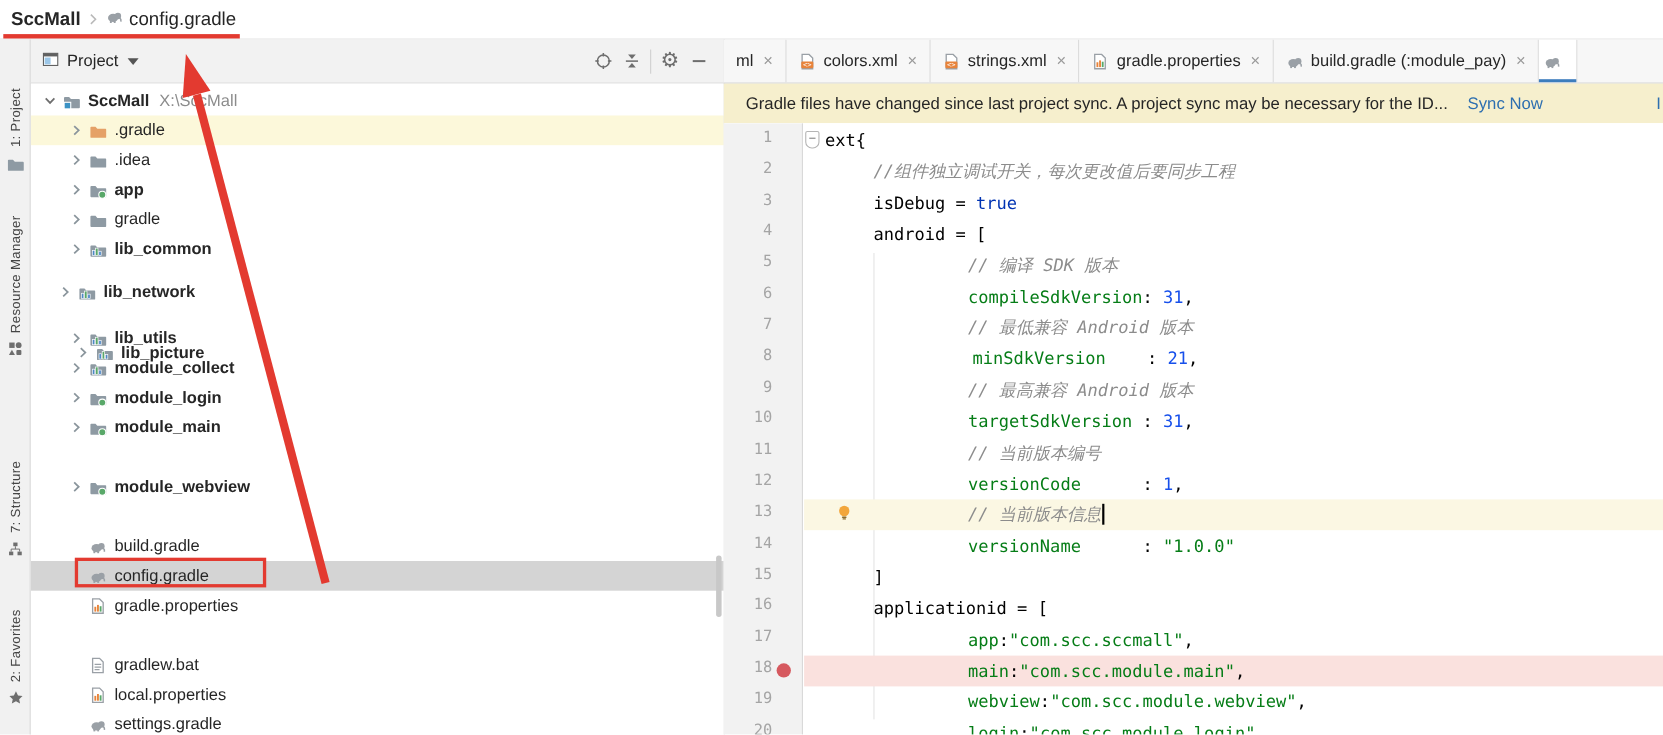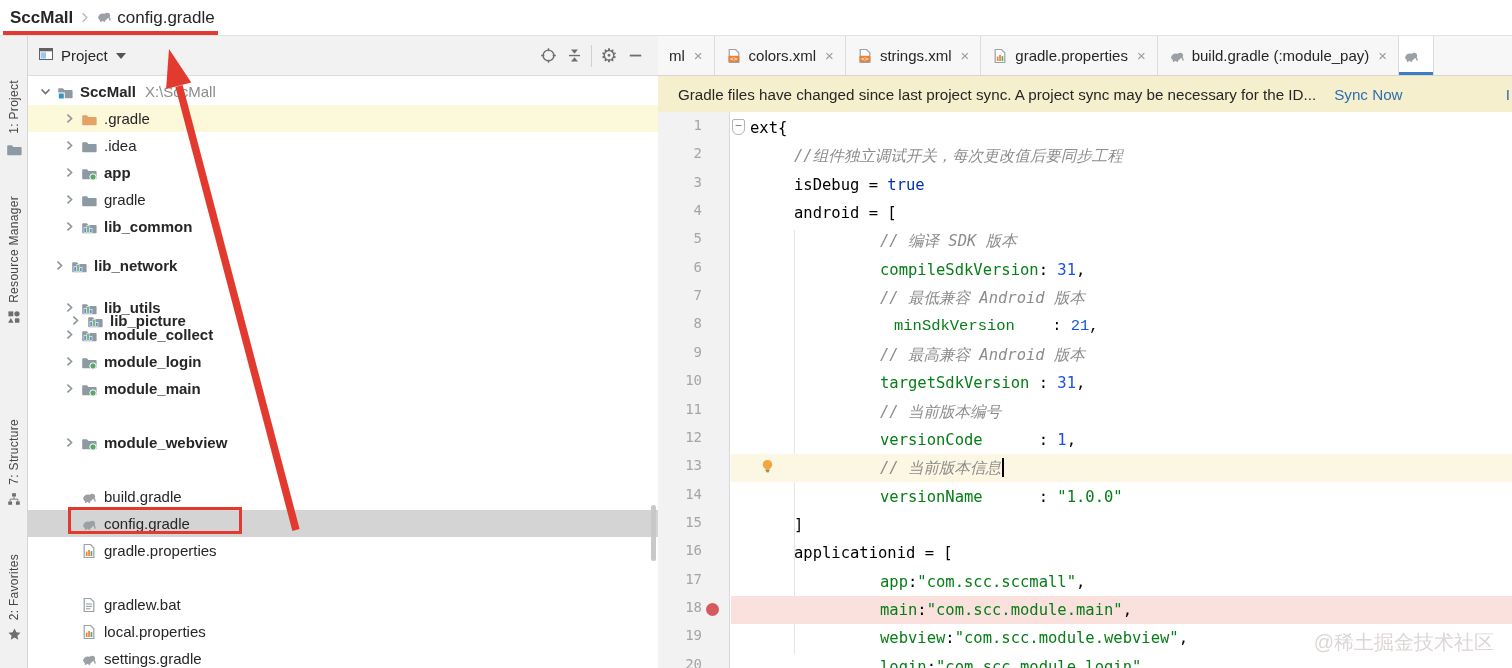--- a/index.html
+++ b/index.html
@@ -567,21 +567,21 @@
         <div class="cline" style="top: 143.75px;">
           <span class="lnum">6</span>
           <span class="ctext" style="left: 222px;"><span class="tk-key">compileSdkVersion</span><span class="tk-plain">: </span><span class="tk-num">31</span><span class="tk-plain">,</span></span>
         </div>
         <div class="cline" style="top: 172.1px;">
           <span class="lnum">7</span>
           <span class="ctext" style="left: 222px;"><span class="tk-cm">// 最低兼容 Android 版本</span></span>
         </div>
         <div class="cline" style="top: 200.45px;">
           <span class="lnum">8</span>
-          <span class="ctext" style="left: 236px; font-family: Liberation Mono, monospace;"><span class="tk-key">minSdkVersion</span><span class="tk-plain">    : </span><span class="tk-num">21</span><span class="tk-plain">,</span></span>
+          <span class="ctext" style="left: 226px;"><span class="tk-key">minSdkVersion</span><span class="tk-plain">    : </span><span class="tk-num">21</span><span class="tk-plain">,</span></span>
         </div>
         <div class="cline" style="top: 228.8px;">
           <span class="lnum">9</span>
           <span class="ctext" style="left: 222px;"><span class="tk-cm">// 最高兼容 Android 版本</span></span>
         </div>
         <div class="cline" style="top: 257.15px;">
           <span class="lnum">10</span>
           <span class="ctext" style="left: 222px;"><span class="tk-key">targetSdkVersion</span><span class="tk-plain"> : </span><span class="tk-num">31</span><span class="tk-plain">,</span></span>
         </div>
         <div class="cline" style="top: 285.5px;">
@@ -635,14 +635,13 @@
       </div>
   </div>
 
   <div class="anno red-underline"></div>
   <div class="anno red-box"></div>
   <svg class="anno arrow-svg" viewBox="0 0 1512 668">
     <line x1="296" y1="530" x2="179" y2="86" stroke="#e33a30" stroke-width="7.5"></line>
     <polygon points="169,49 191.3,82.5 166.1,89.1" fill="#e33a30"></polygon>
   </svg>
 
-  <div class="watermark">@稀土掘金技术社区</div>
 </div>
 
 </body></html>

